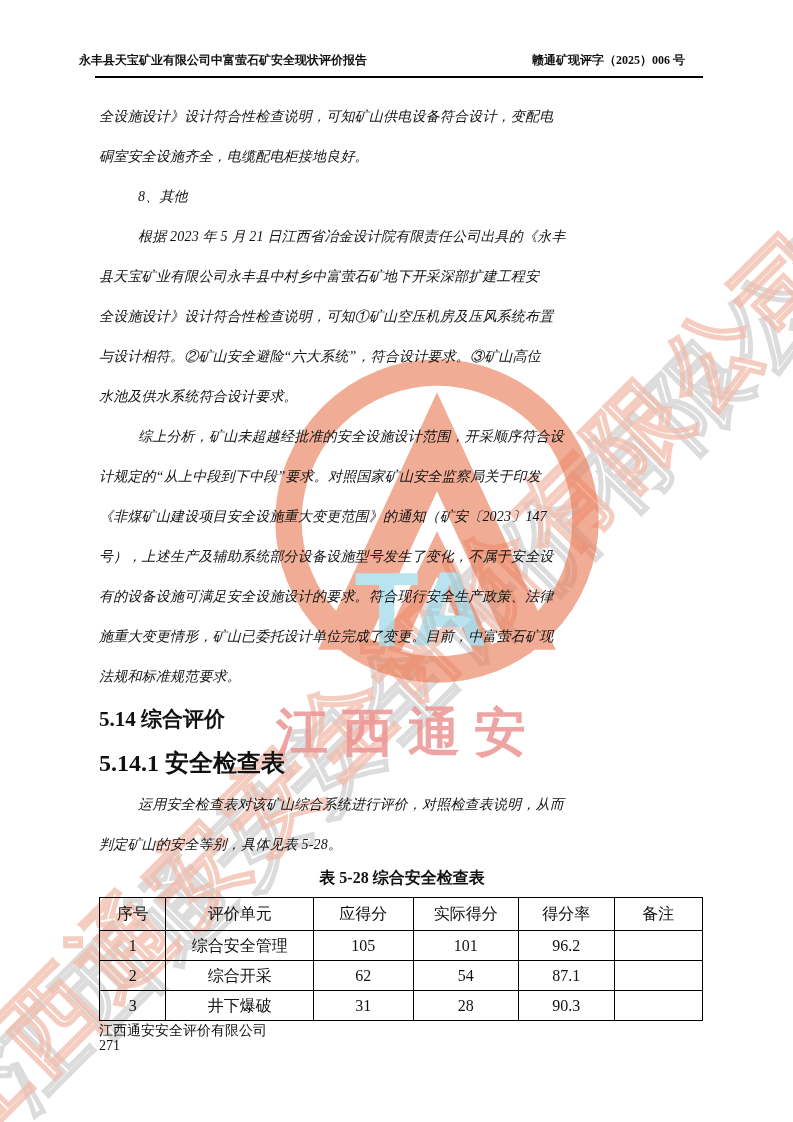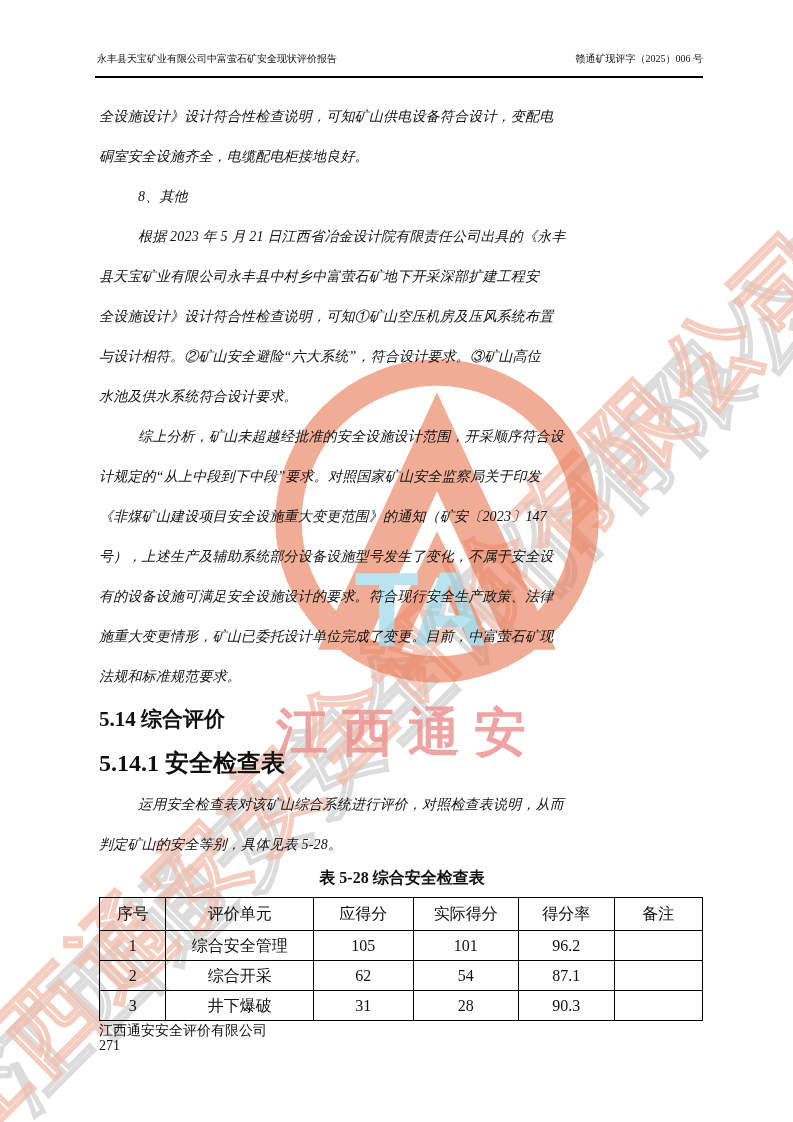--- a/index.html
+++ b/index.html
@@ -23,21 +23,21 @@
     opacity:.75;
   }
   .wm-brand{
     left:276px;top:698px;
     font-size:52px;font-weight:bold;letter-spacing:14px;
     color:#ec9593;opacity:.85;
   }
   .wm-logo{left:272px;top:356px;opacity:.62;}
 
   
-  .hdr{position:absolute;left:97px;top:52px;width:606px;font-size:10px;font-weight:normal;z-index:2;}
+  .hdr{position:absolute;left:79px;top:52px;width:606px;font-size:12px;font-weight:bold;z-index:2;}
   .hdr-left{float:left;}
   .hdr-right{float:right;}
   .hdr-rule{position:absolute;left:95px;top:76px;width:608px;height:2px;background:#000;z-index:2;}
 
   
   .content{position:absolute;left:99px;top:97px;width:606px;z-index:1;}
   .bl{height:40px;line-height:40px;font-size:14px;white-space:nowrap;letter-spacing:0.2px;font-style:italic;}
   .ind{padding-left:39px;}
   .h1{height:44px;line-height:44px;font-size:21px;font-weight:bold;white-space:nowrap;}
   .h2{height:44px;line-height:44px;font-size:24px;font-weight:bold;white-space:nowrap;}

